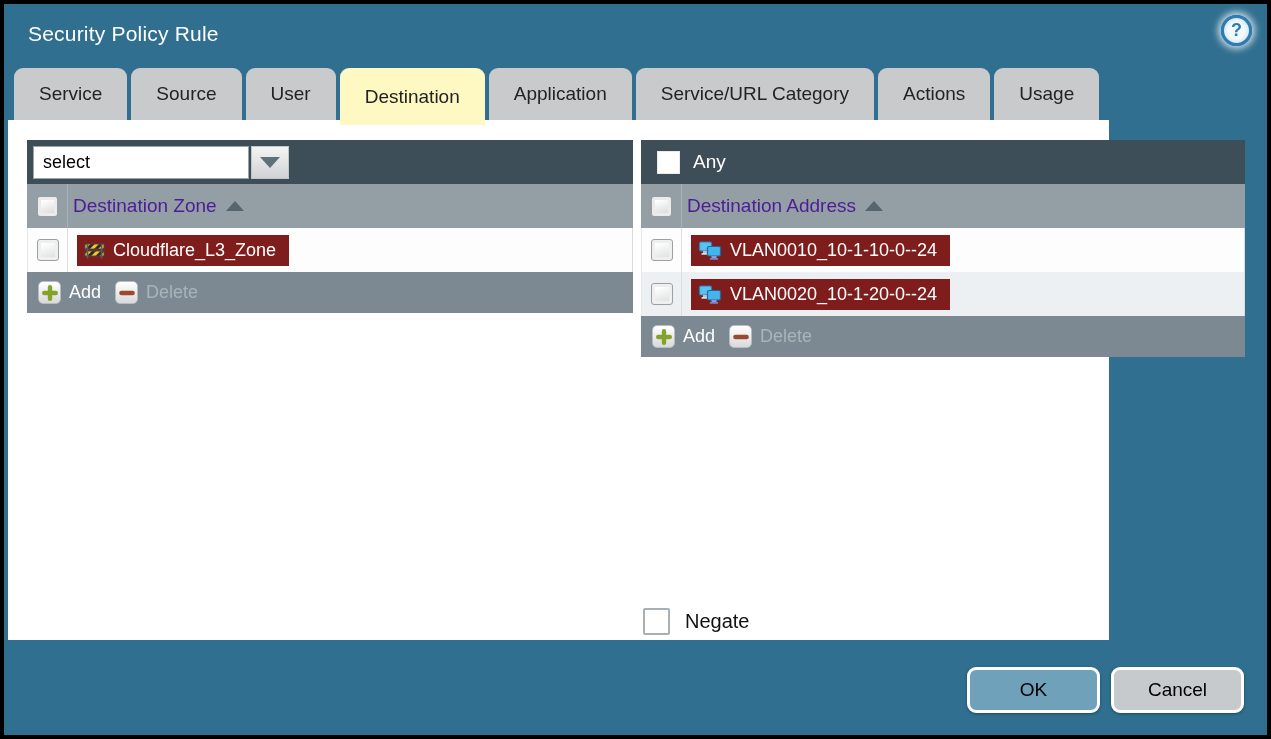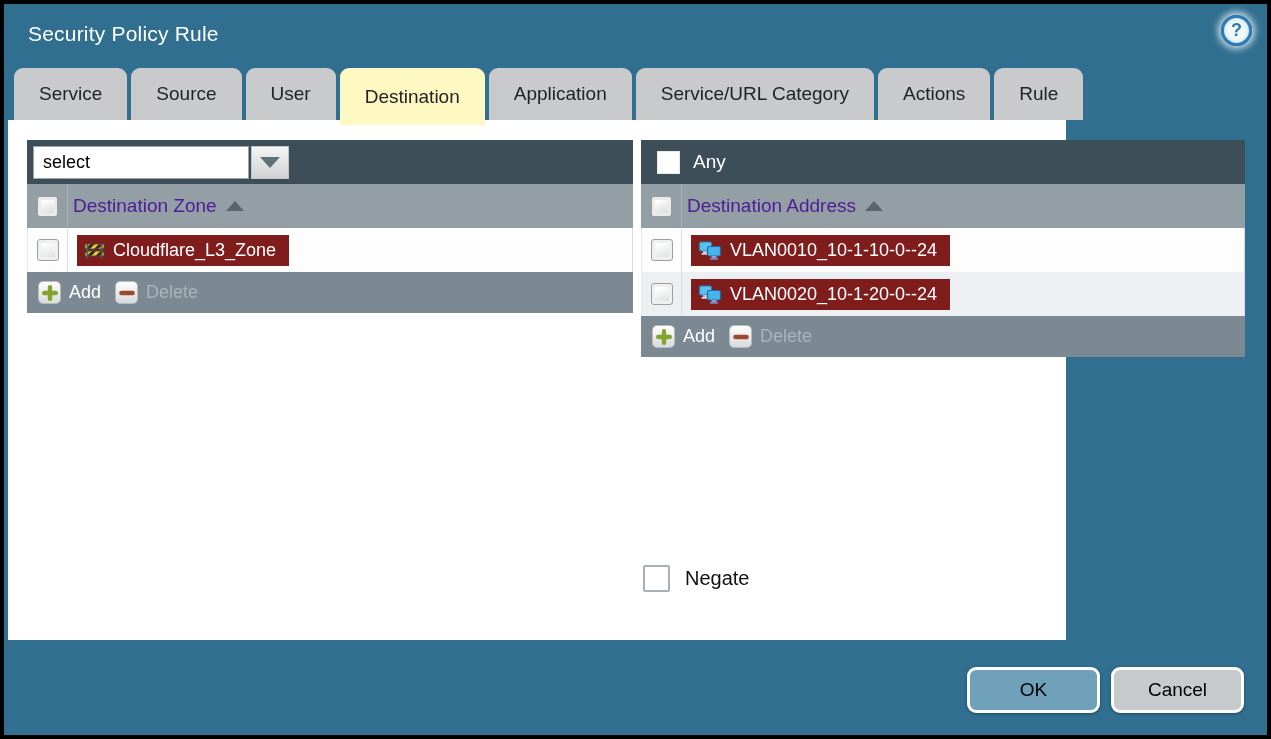--- a/index.html
+++ b/index.html
@@ -16,21 +16,21 @@
     border:3px solid #2d7cb5;box-shadow:0 0 7px 3px rgba(255,255,255,.75);
     color:#2d7cb5;font-weight:bold;font-size:18px;display:flex;align-items:center;justify-content:center;box-sizing:border-box;}
 
   
   .tabs{position:absolute;left:10px;top:64px;display:flex;gap:4px;align-items:flex-start;z-index:3;}
   .tab{background:#c9cacb;border-radius:9px 9px 0 0;padding:0 25px;height:52px;
     display:flex;align-items:center;font-size:19px;color:#232323;cursor:default;}
   .tab.active{background:#fef9c3;height:57px;z-index:4;}
 
   
-  .content{position:absolute;left:4px;top:116px;width:1058px;height:520px;background:#ffffff;z-index:2;}
+  .content{position:absolute;left:4px;top:116px;width:1058px;height:520px;background:#ffffff;z-index:2;padding-left:43px;}
 
   .panel{position:absolute;top:20px;display:flex;flex-direction:column;}
   .panel.left{left:19px;width:606px;}
   .panel.right{left:633px;width:604px;}
 
   .panel-top{height:44px;background:#3d4e58;display:flex;align-items:center;padding:0 6px;box-sizing:border-box;}
   .filter-input{width:216px;height:33px;font-size:18px;padding:0 9px;border:1px solid #9aa4aa;
     font-family:"Liberation Sans",sans-serif;color:#000;box-sizing:border-box;}
   .dd-btn{width:38px;height:33px;margin-left:2px;background:linear-gradient(#f4f4f4,#d0d2d3);
     display:flex;align-items:center;justify-content:center;border:1px solid #c2c6c8;box-sizing:border-box;}
@@ -55,21 +55,21 @@
   .chip{margin-left:9px;background:#7f1d1d;height:31px;display:inline-flex;align-items:center;
     padding:0 13px 0 7px;color:#ffffff;font-size:18px;gap:8px;white-space:nowrap;}
 
   .panel-footer{height:41px;background:#7d8992;display:flex;align-items:center;padding:0 11px;gap:14px;}
   .foot-btn{display:flex;align-items:center;gap:8px;font-size:18px;color:#ffffff;cursor:pointer;}
   .foot-btn.disabled{cursor:default;}
   .foot-btn.disabled .foot-label{color:#a9b3ba;}
   .icon-sq{width:23px;height:23px;border-radius:5px;background:linear-gradient(#ffffff,#d7d9da);
     border:1px solid #b7bcbf;display:flex;align-items:center;justify-content:center;box-sizing:border-box;}
 
-  .negate{position:absolute;left:635px;top:445px;display:flex;align-items:center;gap:15px;}
+  .negate{position:absolute;left:635px;top:488px;display:flex;align-items:center;gap:15px;}
   .negate-cb{width:27px;height:27px;background:#ffffff;border:2px solid #a6b0b6;border-radius:2px;box-sizing:border-box;}
   .negate-label{font-size:20px;color:#111111;}
 
   
   .footer-buttons{position:absolute;right:23px;bottom:22px;display:flex;gap:11px;}
   .btn{width:133px;height:46px;border-radius:9px;border:3px solid #ffffff;font-size:19px;color:#000;
     display:flex;align-items:center;justify-content:center;box-sizing:border-box;cursor:pointer;
     box-shadow:0 1px 3px rgba(0,0,0,.35);}
   .btn-ok{background:#6fa1ba;}
   .btn-cancel{background:#c7cacc;}
@@ -83,21 +83,21 @@
   <div class="help">?</div>
 
   <div class="tabs">
     <div class="tab">Service</div>
     <div class="tab">Source</div>
     <div class="tab">User</div>
     <div class="tab active">Destination</div>
     <div class="tab">Application</div>
     <div class="tab">Service/URL Category</div>
     <div class="tab">Actions</div>
-    <div class="tab">Rule</div>
+    <div class="tab">Usage</div>
   </div>
 
   <div class="content">
 
     <div class="panel left">
       <div class="panel-top">
         <input class="filter-input" type="text" readonly="" value="select" style="">
         <div class="dd-btn">
           <span class="dd-arrow"></span>
         </div>

